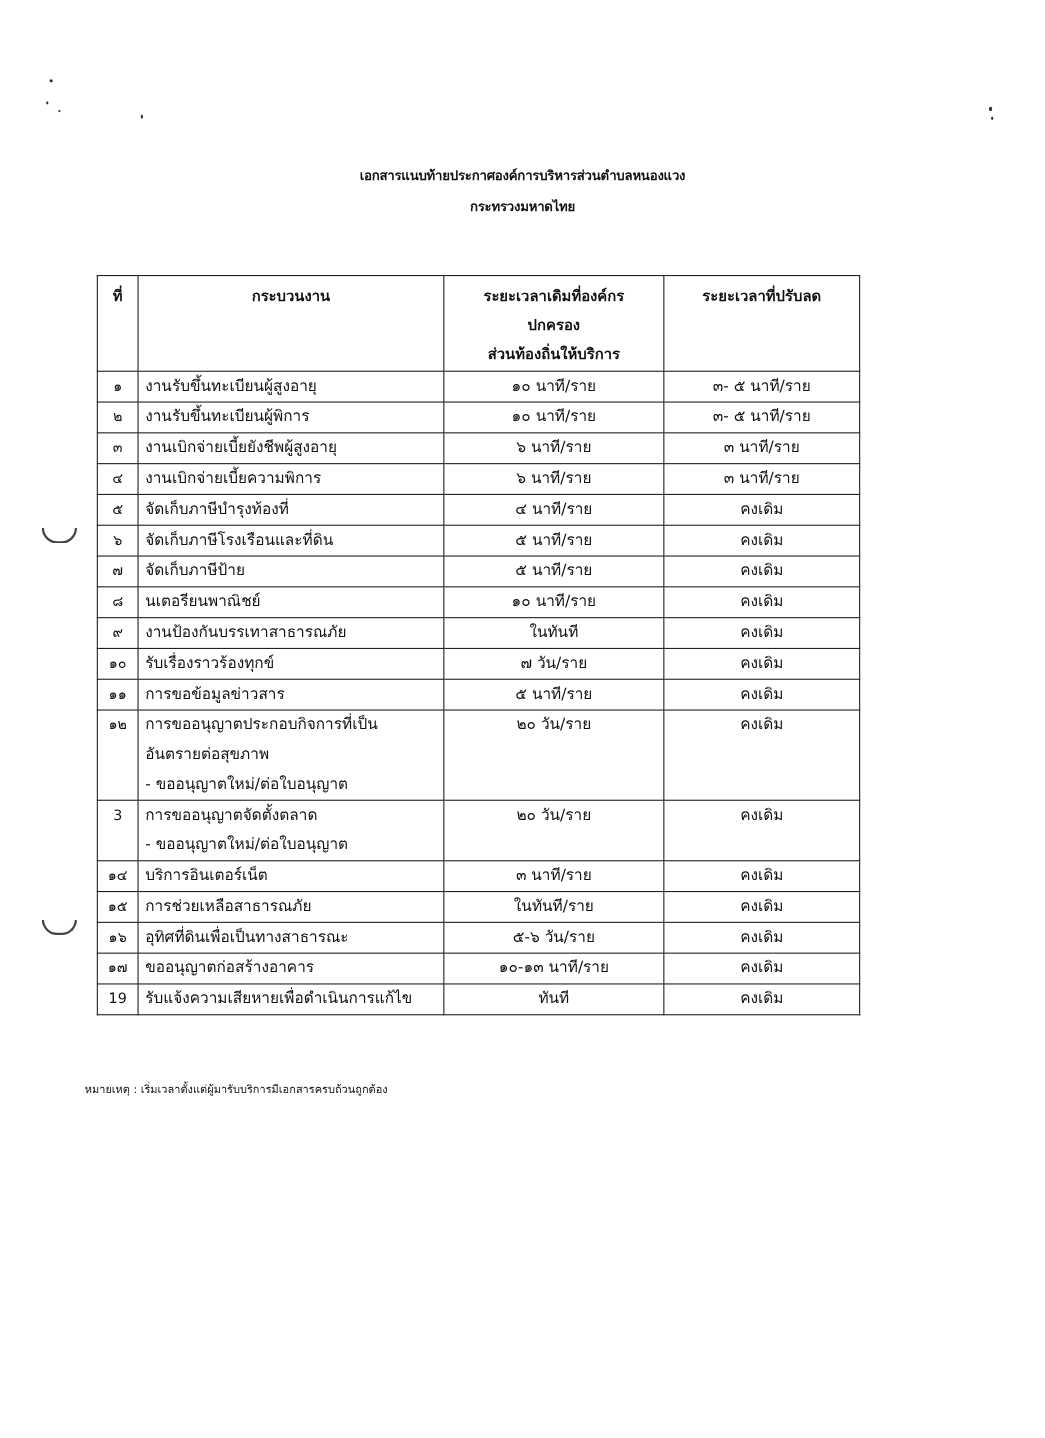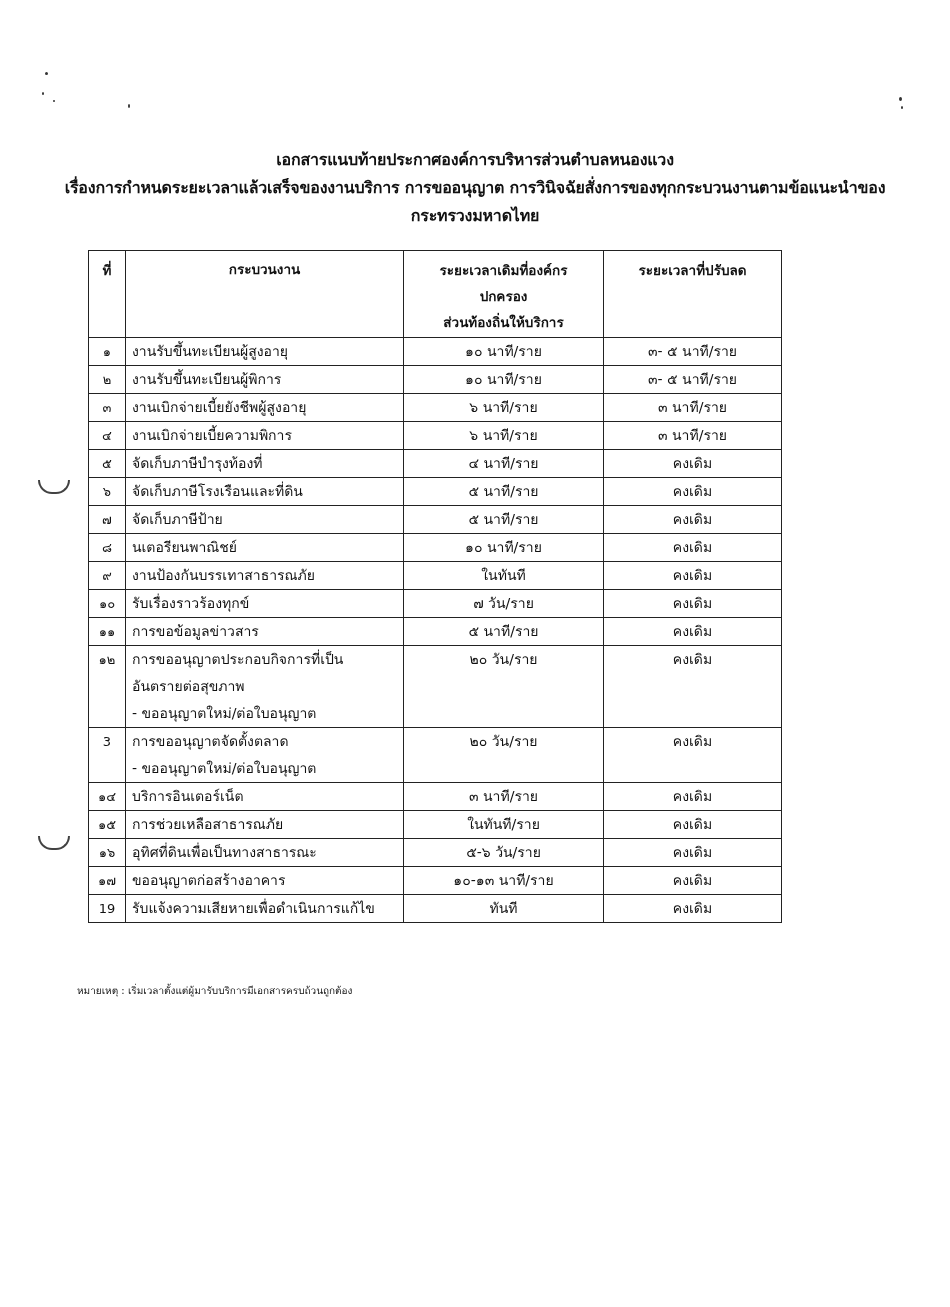--- a/index.html
+++ b/index.html
@@ -2,57 +2,56 @@
 <html><head>
   <meta charset="utf-8">
   <style>
     html, body { margin: 0; padding: 0; background: #ffffff; }
     body {
       width: 950px; height: 1307px; position: relative; overflow: hidden;
       font-family: "DejaVu Sans", sans-serif; color: #111;
     }
     .title-block {
       position: absolute; left: 0; top: 146px; width: 950px; text-align: center;
-      font-size: 16px; font-weight: bold; line-height: 28px; letter-spacing: -0.2px;
+      font-size: 12px; font-weight: bold; line-height: 28px; letter-spacing: -0.2px;
     }
     .title-block div { white-space: nowrap; }
     table.main {
       position: absolute; left: 88px; top: 250px; border-collapse: collapse;
       font-size: 14px; color: #111;
     }
     table.main th, table.main td {
       border: 1.3px solid #222; padding: 0 6px; vertical-align: top;
     }
     table.main th {
       font-weight: bold; font-size: 13.5px; text-align: center; padding-top: 6px;
       line-height: 26px; height: 80px;
     }
     .col-no { width: 24px; text-align: center; }
-    .col-proc { width: 265px; font-family: Liberation Serif, serif; }
+    .col-proc { width: 265px; }
     .col-orig { width: 187px; text-align: center; }
     .col-red { width: 165px; text-align: center; }
     table.main td { line-height: 27px; height: 27px; }
     td.no { text-align: center; font-size: 13px; }
     td.c { text-align: center; }
     .proc-line { display: block; white-space: nowrap; }
     .note {
       position: absolute; left: 77px; top: 983px; font-size: 10px; white-space: nowrap;
     }
     .speck { position: absolute; background: #333; border-radius: 50%; }
     .punch {
       position: absolute; width: 28px; height: 12px; border: 2px solid #222;
       border-top: none; border-radius: 0 0 16px 16px; opacity: 0.85;
     }
   </style>
 </head>
 <body>
 
 <div class="title-block">
   <div>เอกสารแนบท้ายประกาศองค์การบริหารส่วนตำบลหนองแวง</div>
-  <div>เรื่องการกำหนดระยะเวลาแล้วเสร็จของงานบริการ การขออนุญาต การวินิจฉัยสั่งการของทุกกระบวนงานตามข้อแนะนำของ</div>
   <div>กระทรวงมหาดไทย</div>
 </div>
 
 <table class="main">
   <thead>
     <tr>
       <th class="col-no">ที่</th>
       <th class="col-proc">กระบวนงาน</th>
       <th class="col-orig">
         <span class="proc-line">ระยะเวลาเดิมที่องค์กร</span>

